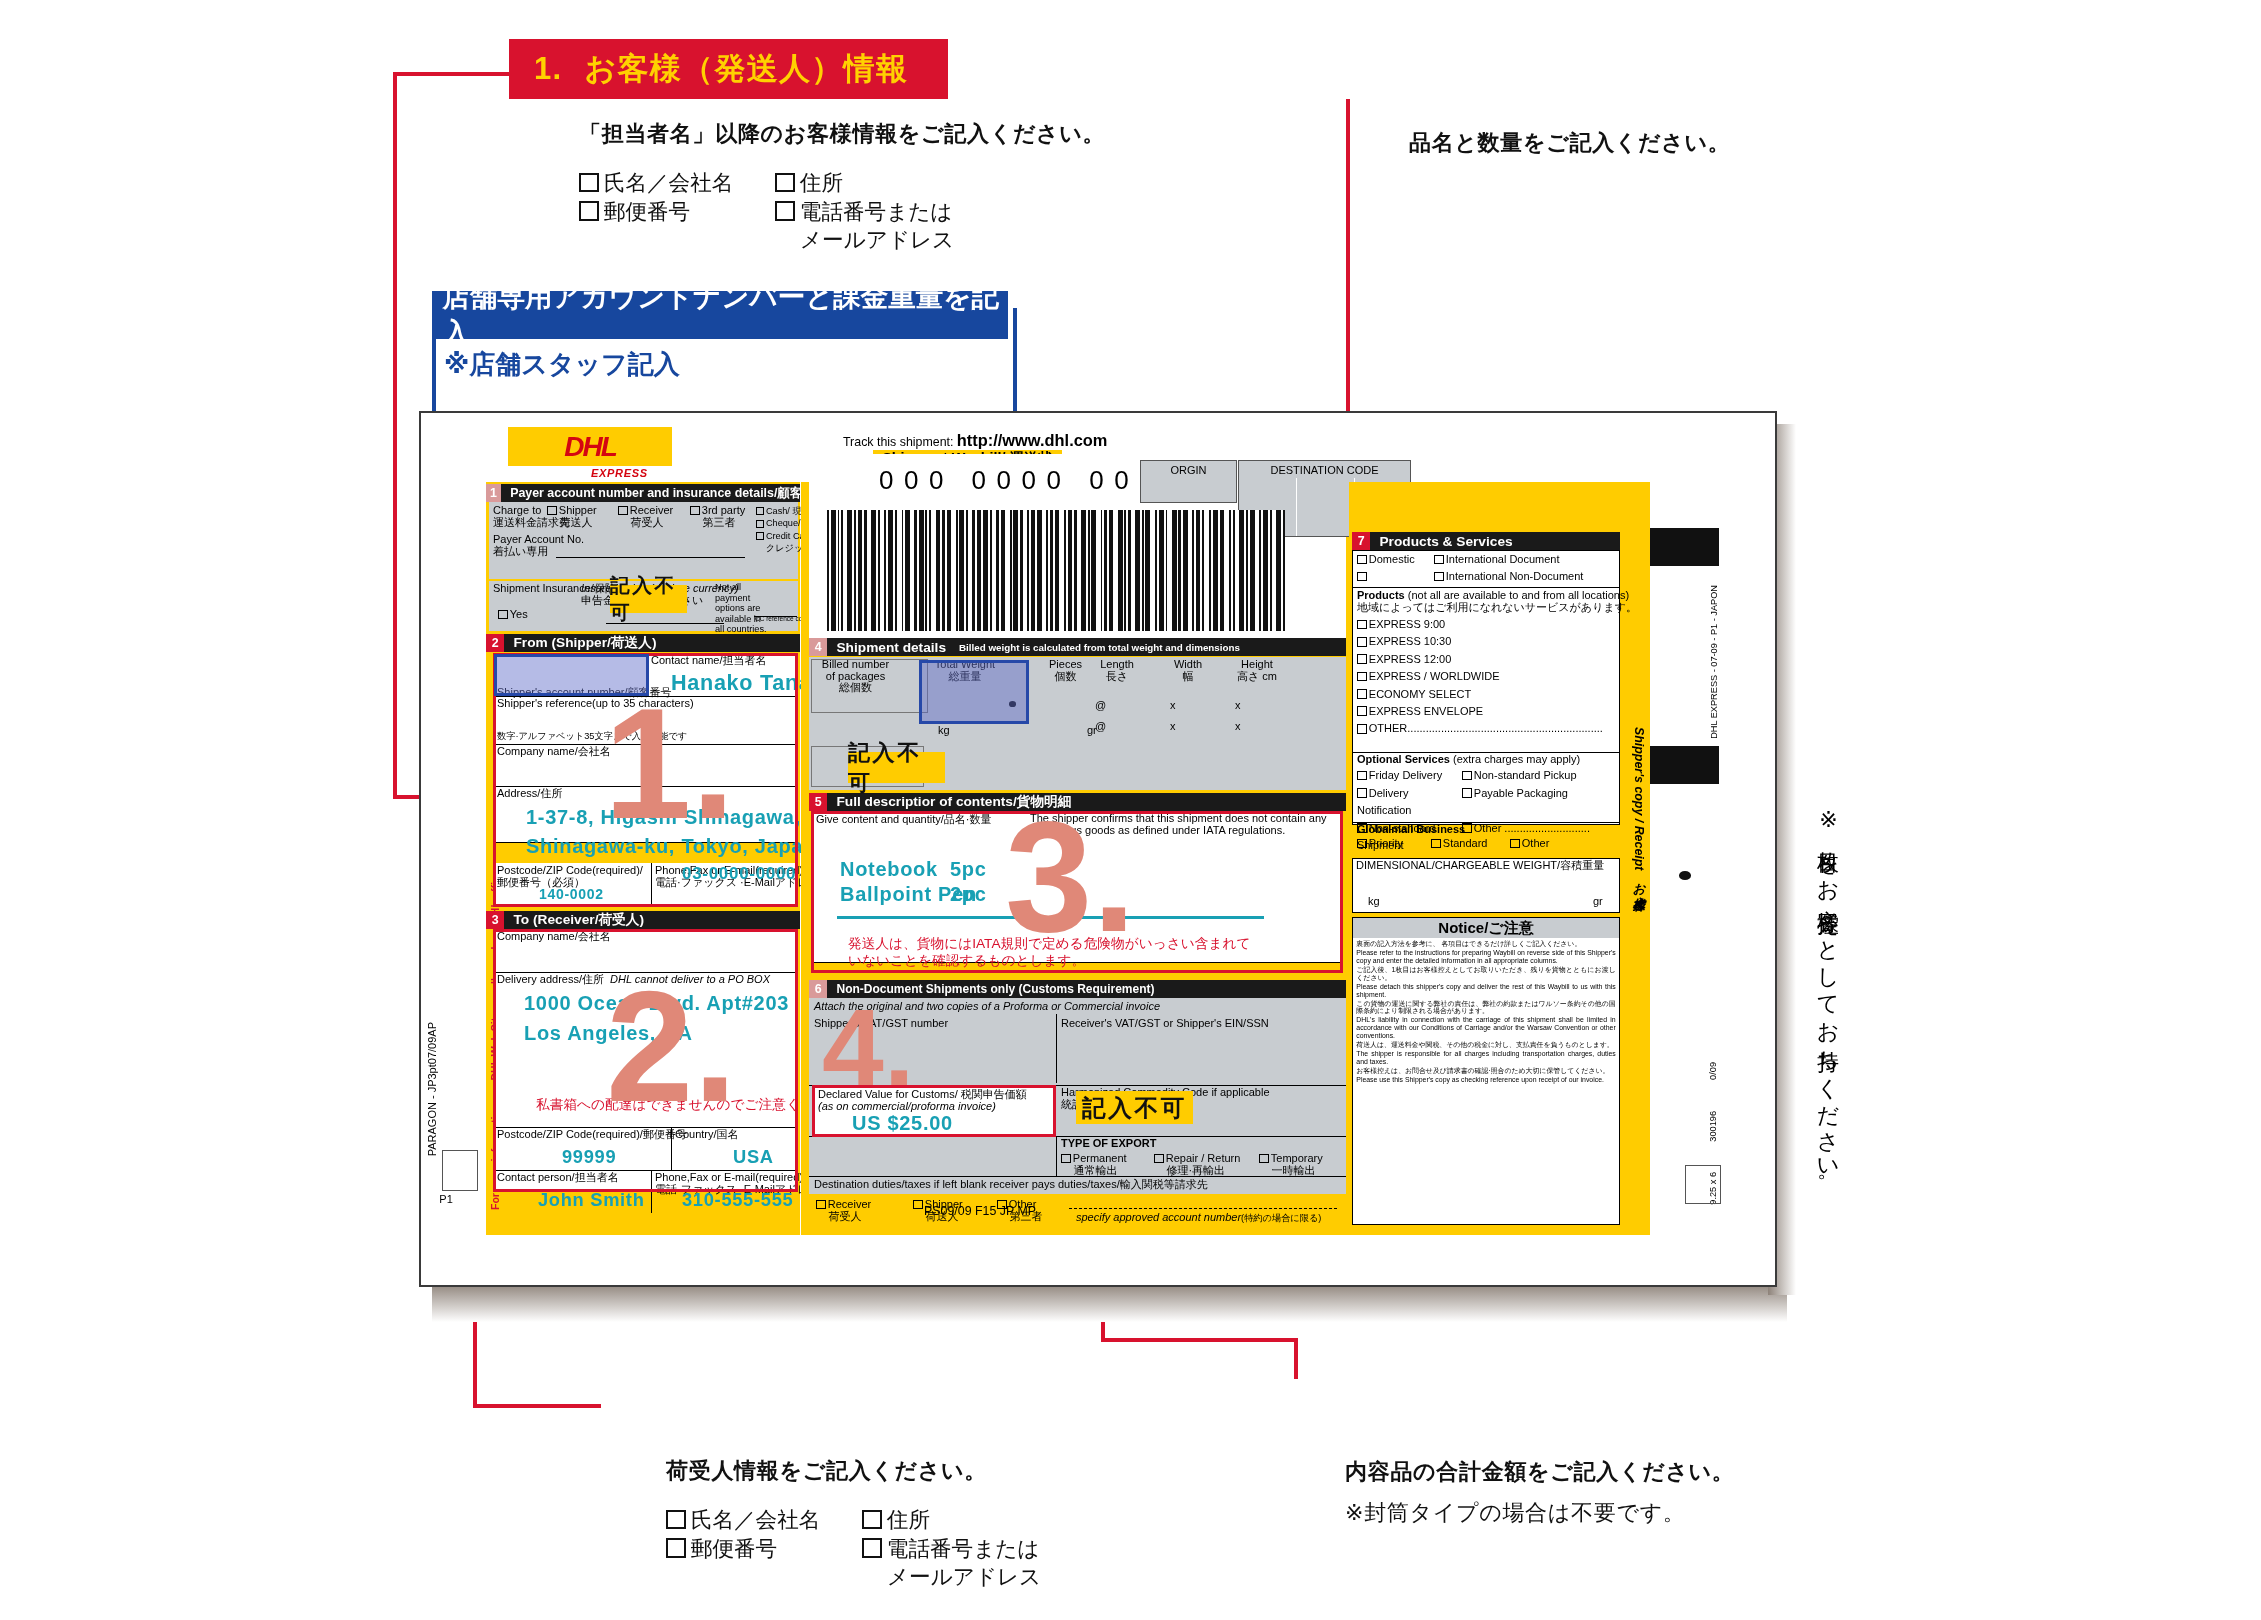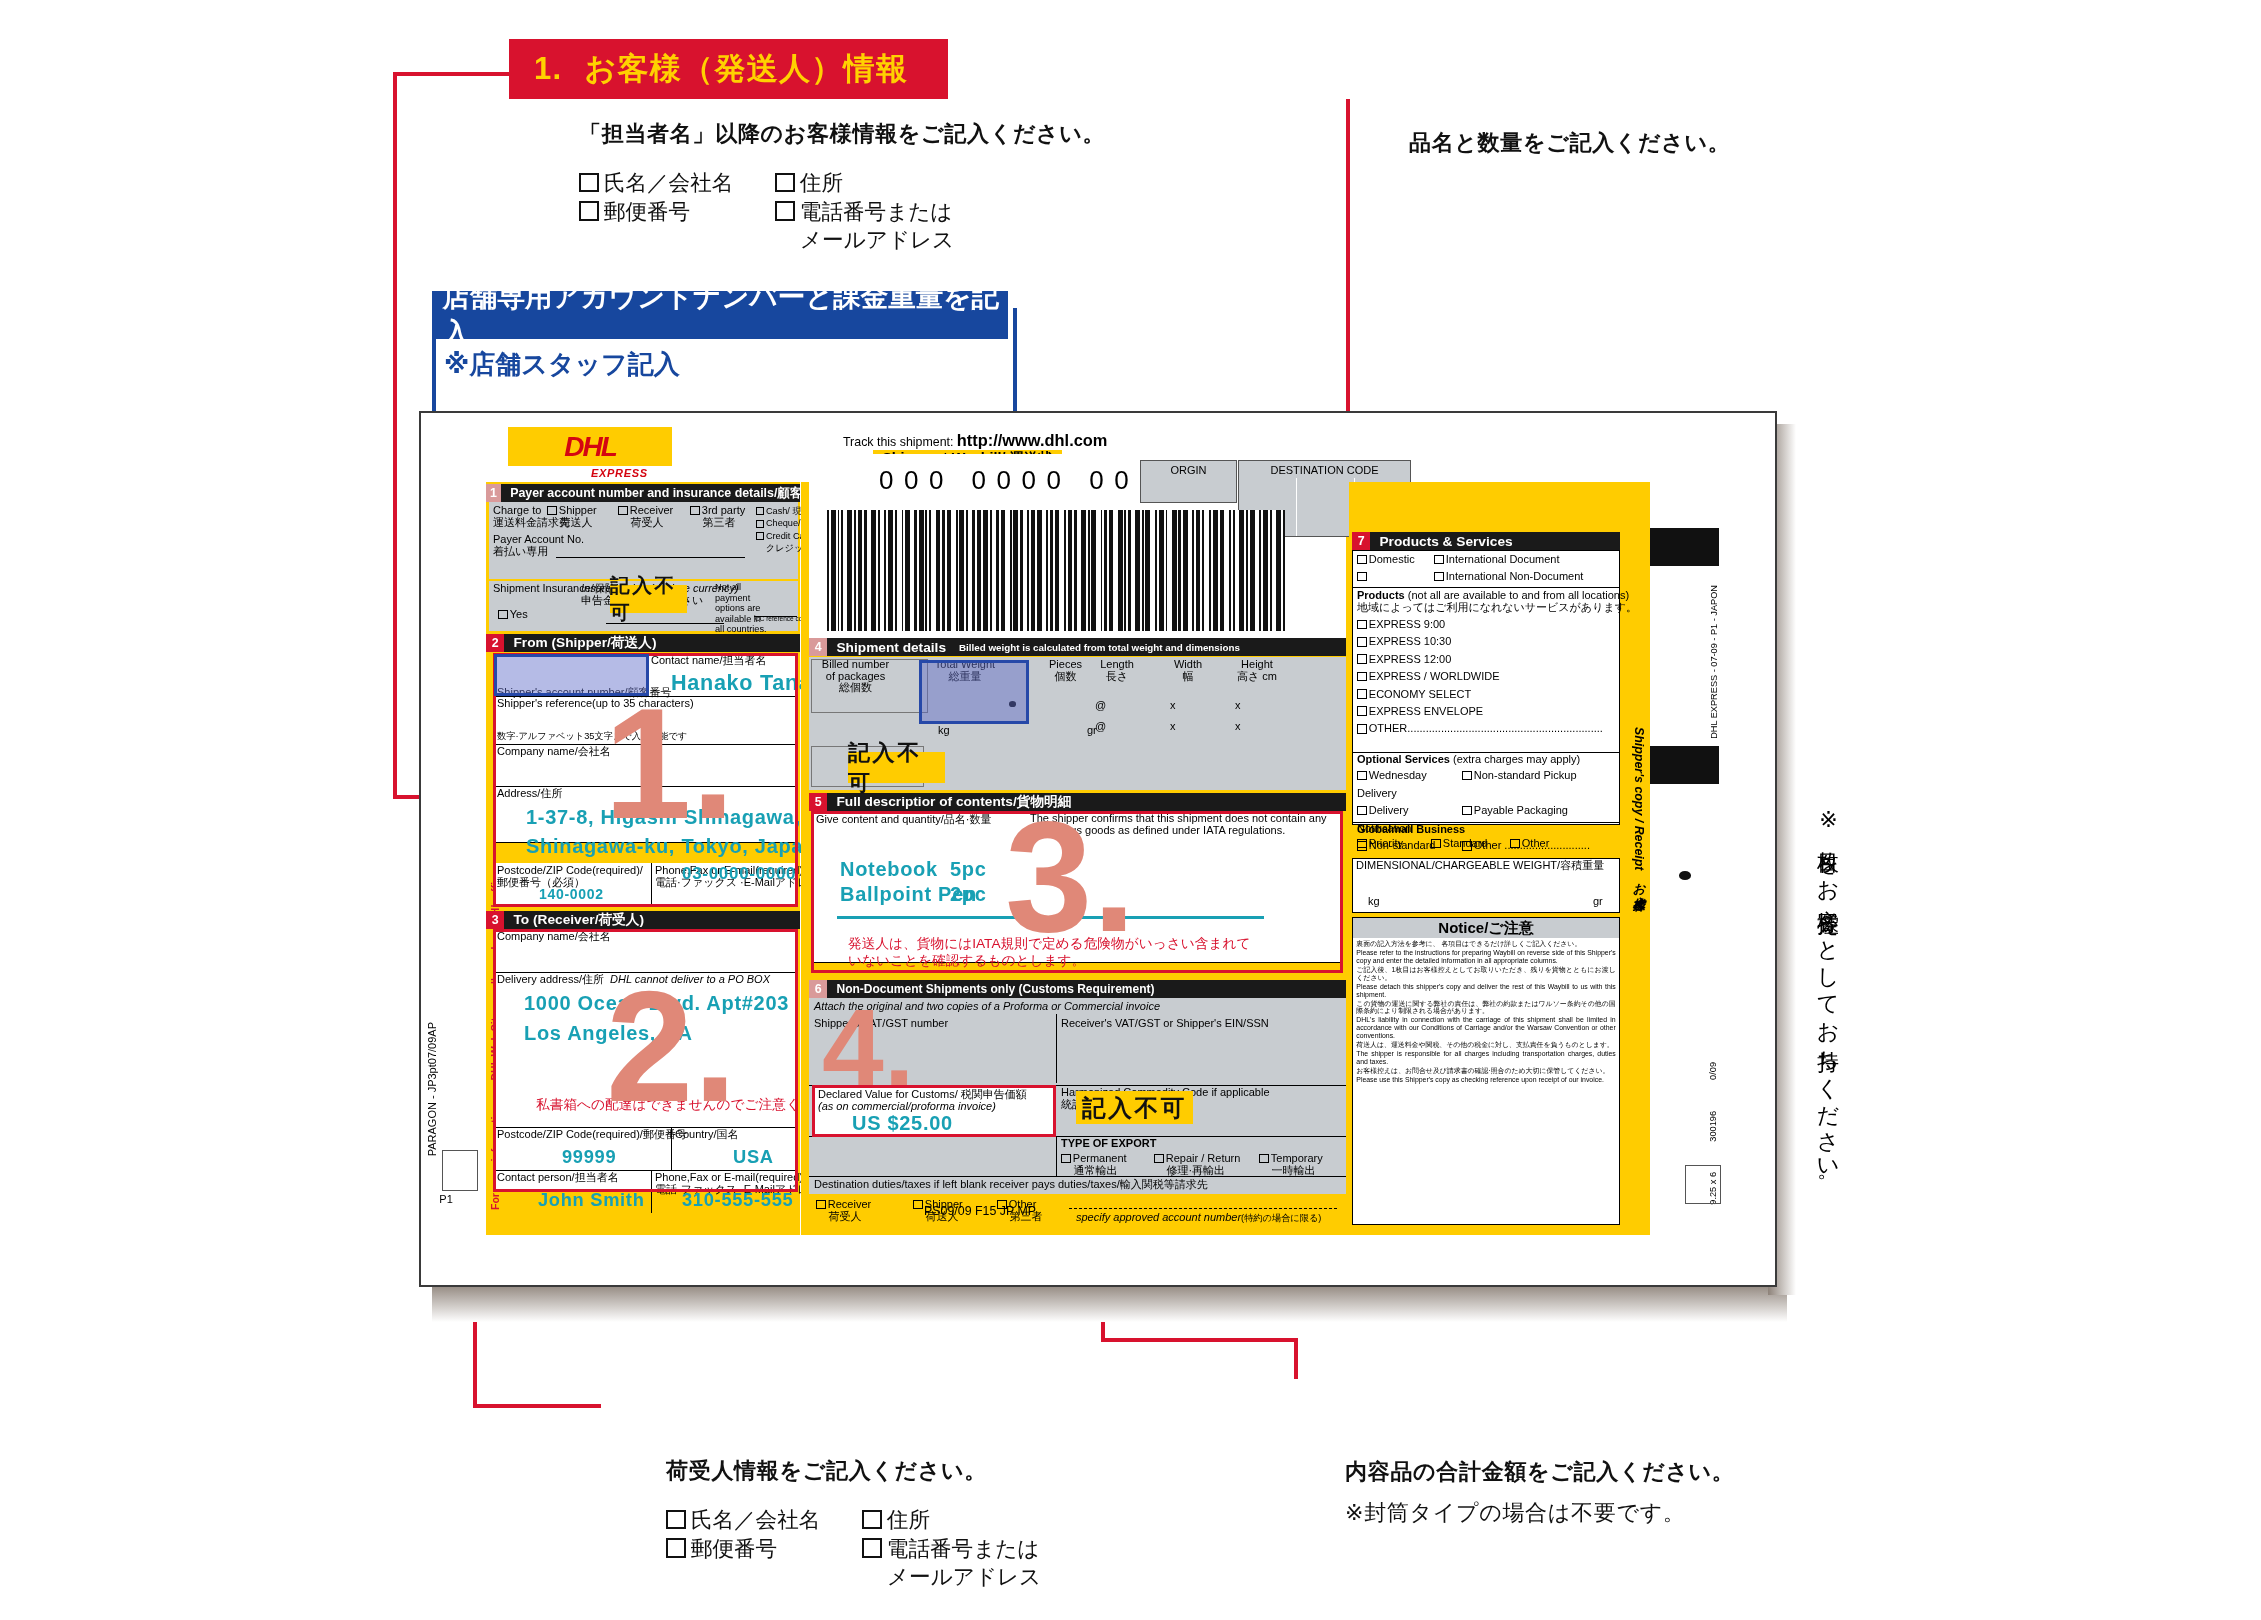--- a/index.html
+++ b/index.html
@@ -674,21 +674,21 @@
       <div><span class="ckb"></span><span>EXPRESS ENVELOPE</span></div>
       <div><span class="ckb"></span><span>OTHER................................................................</span></div>
     </div>
     <div style="position:absolute;left:931px;top:339px;width:268px;height:0.7px;background:#000;"></div>
     <div class="fld lbl" style="left:936px;top:341px;">
       <span style="font-weight:bold;">Optional Services</span>
       <span class="it">(extra charges may apply)</span>
     </div>
     <div style="position:absolute;left:936px;top:354px;font-size:11px;line-height:1.6;width:262px;">
       <div style="display:flex;">
-        <div style="width:105px;"><span class="ckb"></span><span>Wednesday Delivery</span></div>
+        <div style="width:105px;"><span class="ckb"></span><span>Friday Delivery</span></div>
         <div><span class="ckb"></span><span>Non-standard Pickup</span></div>
       </div>
       <div style="display:flex;">
         <div style="width:105px;"><span class="ckb"></span><span>Delivery Notification</span></div>
         <div><span class="ckb"></span><span>Payable Packaging</span></div>
       </div>
       <div style="display:flex;">
         <div style="width:105px;"><span class="ckb"></span><span>Non-standard Shipment</span></div>
         <div><span class="ckb"></span><span>Other ............................</span></div>
       </div>

